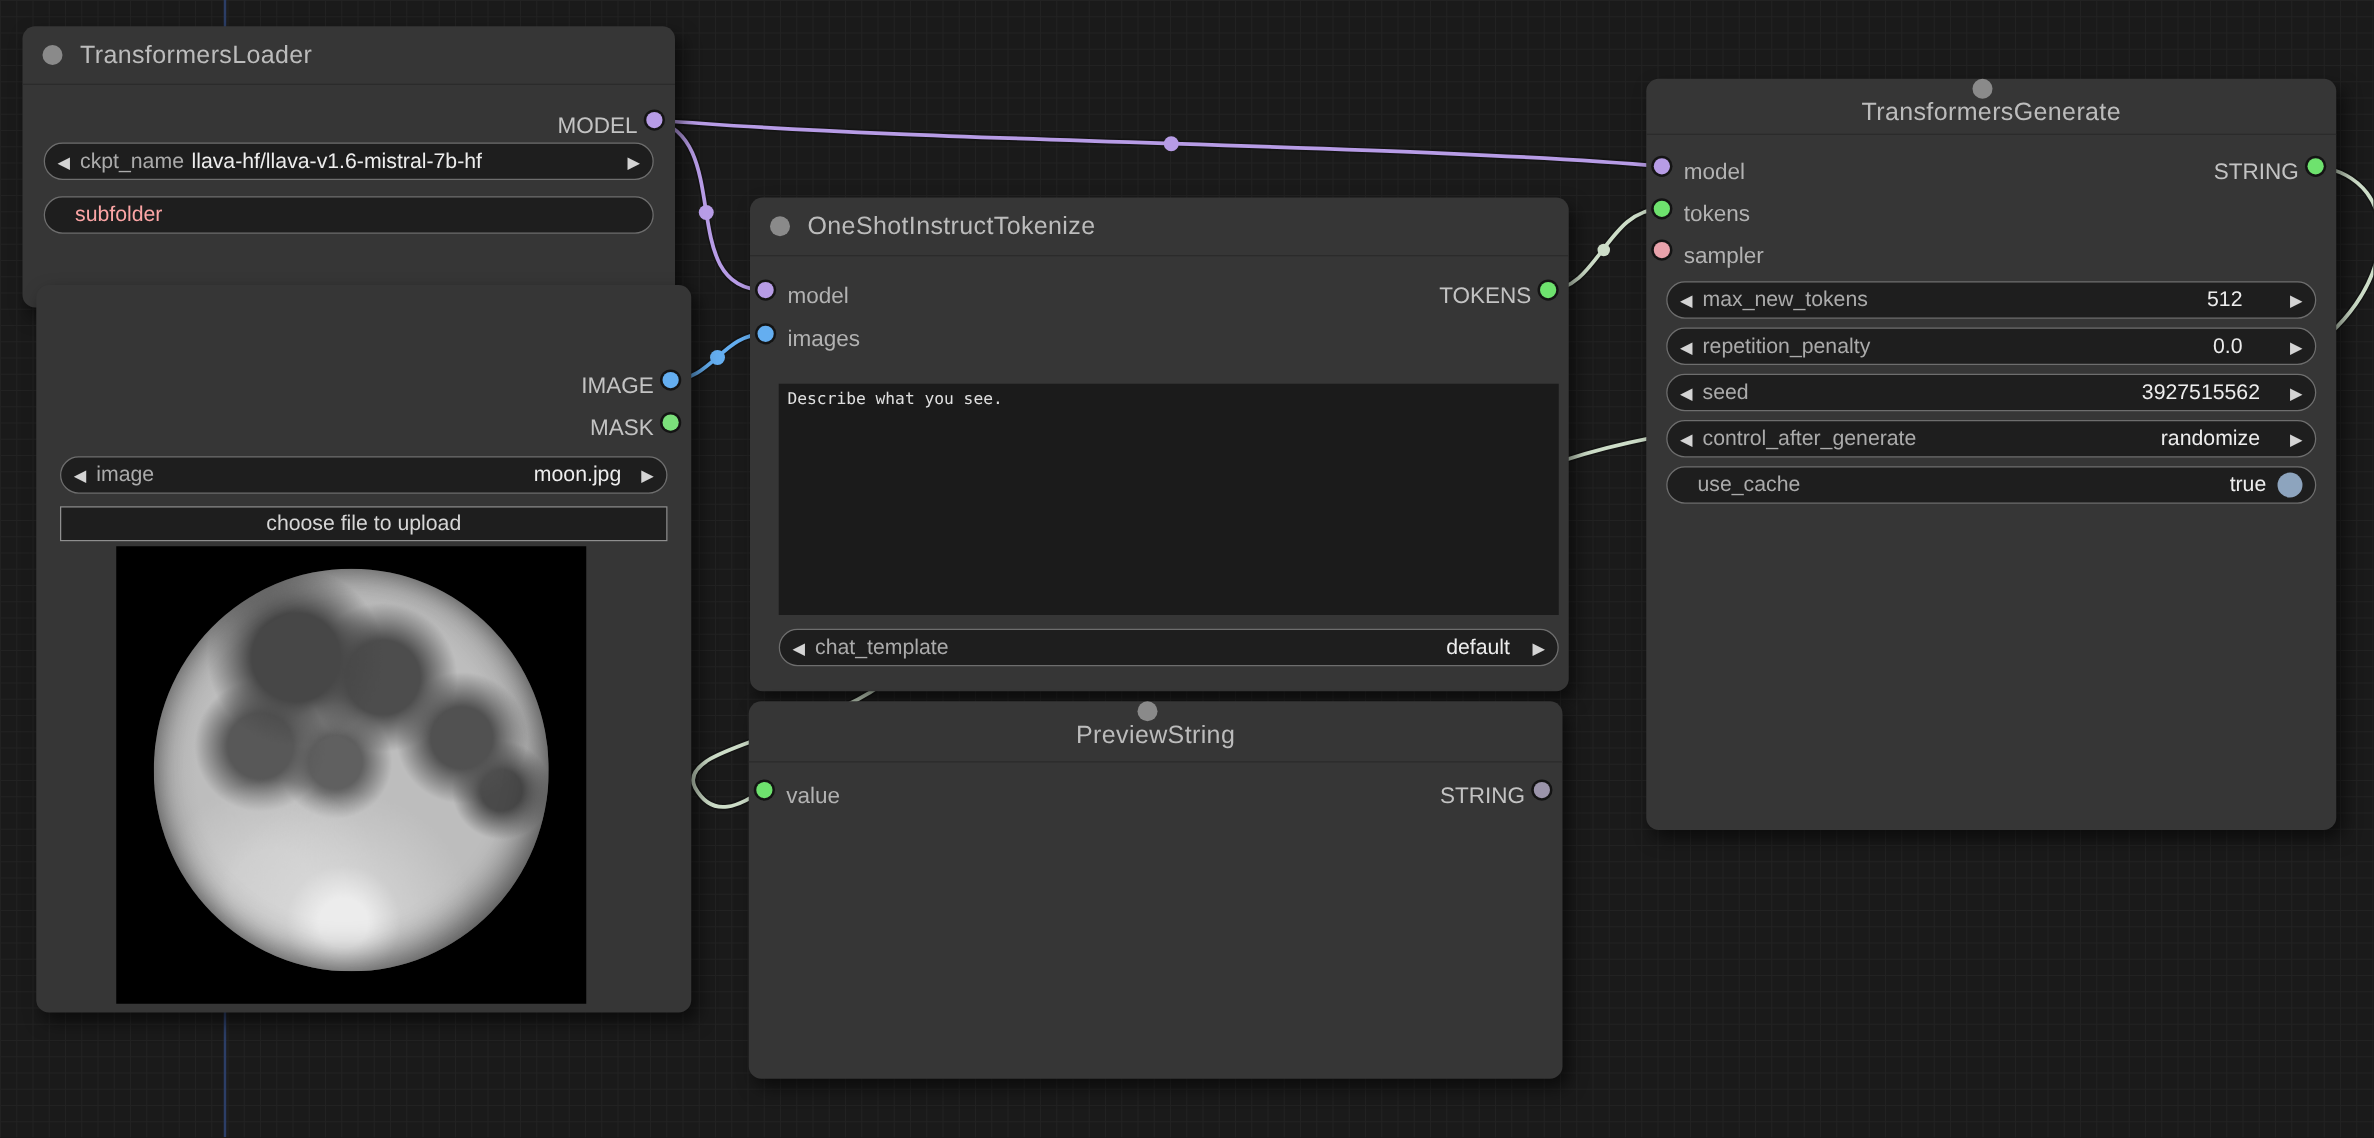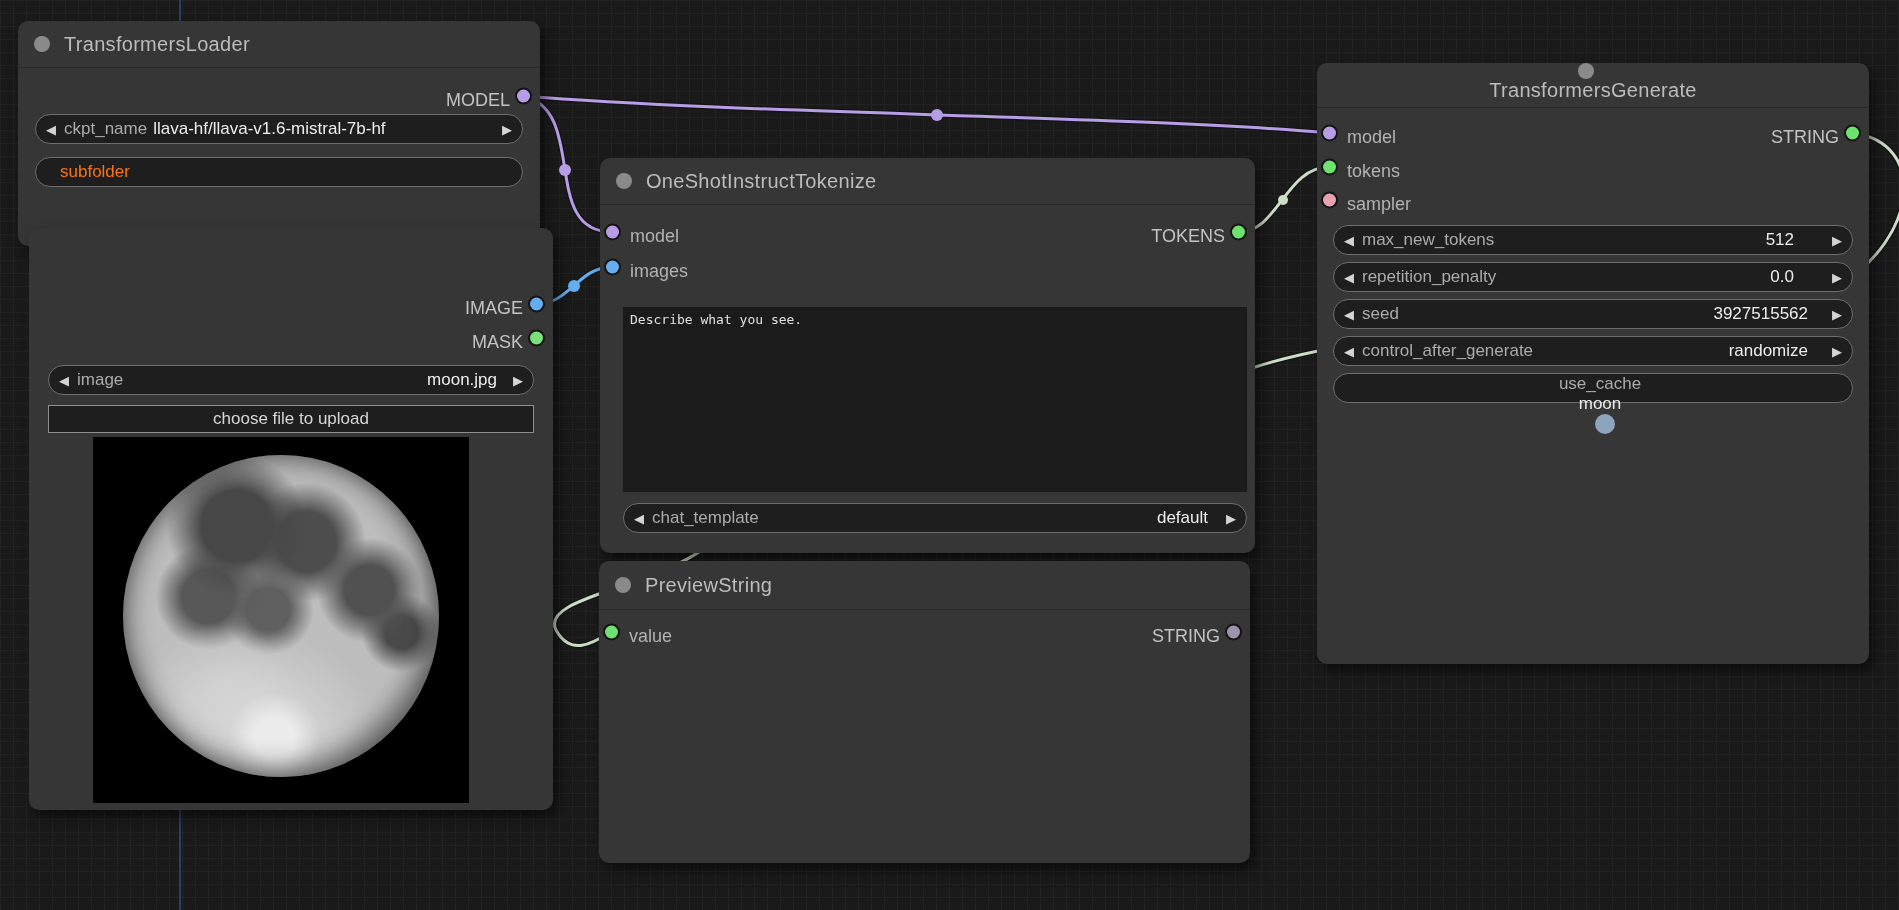--- a/index.html
+++ b/index.html
@@ -105,21 +105,21 @@
       <span class="port out" style="background: rgb(183, 156, 230);"></span>
     </div>
     <div class="pill" style="left:17px;top:93px;width:488px;">
       <span class="arrow">◀</span>
       <span class="wlabel">ckpt_name</span>
       <span class="wvalue" style="margin-left:6px;">llava-hf/llava-v1.6-mistral-7b-hf</span>
       <span class="spacer"></span>
       <span class="arrow">▶</span>
     </div>
     <div class="pill" style="left:17px;top:136px;width:488px;padding-left:24px;">
-      <span class="wlabel" style="margin-left:0;color:#f97316;text-align:right;">subfolder</span>
+      <span class="wlabel" style="margin-left:0;color:#fca5a5;text-align:right;">subfolder</span>
     </div>
   </div>
 
   <div class="node" style="left:29px;top:228px;width:524px;height:582px;">
     <div class="row" style="top:61px;">
       <span class="out-label">IMAGE</span>
       <span class="port out" style="background: rgb(100, 174, 240);"></span>
     </div>
     <div class="row" style="top:95px;">
       <span class="out-label">MASK</span>
@@ -157,21 +157,21 @@
     <div class="pill" style="left:23px;top:345px;width:624px;">
       <span class="arrow">◀</span>
       <span class="wlabel">chat_template</span>
       <span class="spacer"></span>
       <span class="wvalue" style="margin-right:18px;">default</span>
       <span class="arrow">▶</span>
     </div>
   </div>
 
   <div class="node" style="left:599px;top:561px;width:651px;height:302px;">
-    <div class="node-header" style="height:48px;">
+    <div class="node-header" style="height:48px;flex-direction:column;">
       <div class="collapse-dot" style="background: rgb(138, 138, 138);"></div>
       <span>PreviewString</span>
     </div>
     <div class="row" style="top:56px;">
       <span class="port in" style="background: rgb(110, 226, 110);"></span>
       <span class="in-label">value</span>
       <span class="out-label">STRING</span>
       <span class="port out" style="background: rgb(155, 148, 170);"></span>
     </div>
   </div>
@@ -217,21 +217,21 @@
       <span class="wvalue" style="margin-right:24px;">3927515562</span>
       <span class="arrow">▶</span>
     </div>
     <div class="pill" style="left:16px;top:273px;width:520px;">
       <span class="arrow">◀</span>
       <span class="wlabel">control_after_generate</span>
       <span class="spacer"></span>
       <span class="wvalue" style="margin-right:24px;">randomize</span>
       <span class="arrow">▶</span>
     </div>
-    <div class="pill" style="left:16px;top:310px;width:520px;padding-left:24px;flex-direction:column;">
+    <div class="pill" style="left:16px;top:310px;width:520px;padding-left:24px;">
       <span class="wlabel" style="margin-left:0;">use_cache</span>
       <span class="spacer"></span>
-      <span class="wvalue">moon</span>
+      <span class="wvalue">true</span>
       <span class="toggle-dot" style="background: rgb(141, 164, 190);"></span>
     </div>
   </div>
 
 </div>
 
 </body></html>

